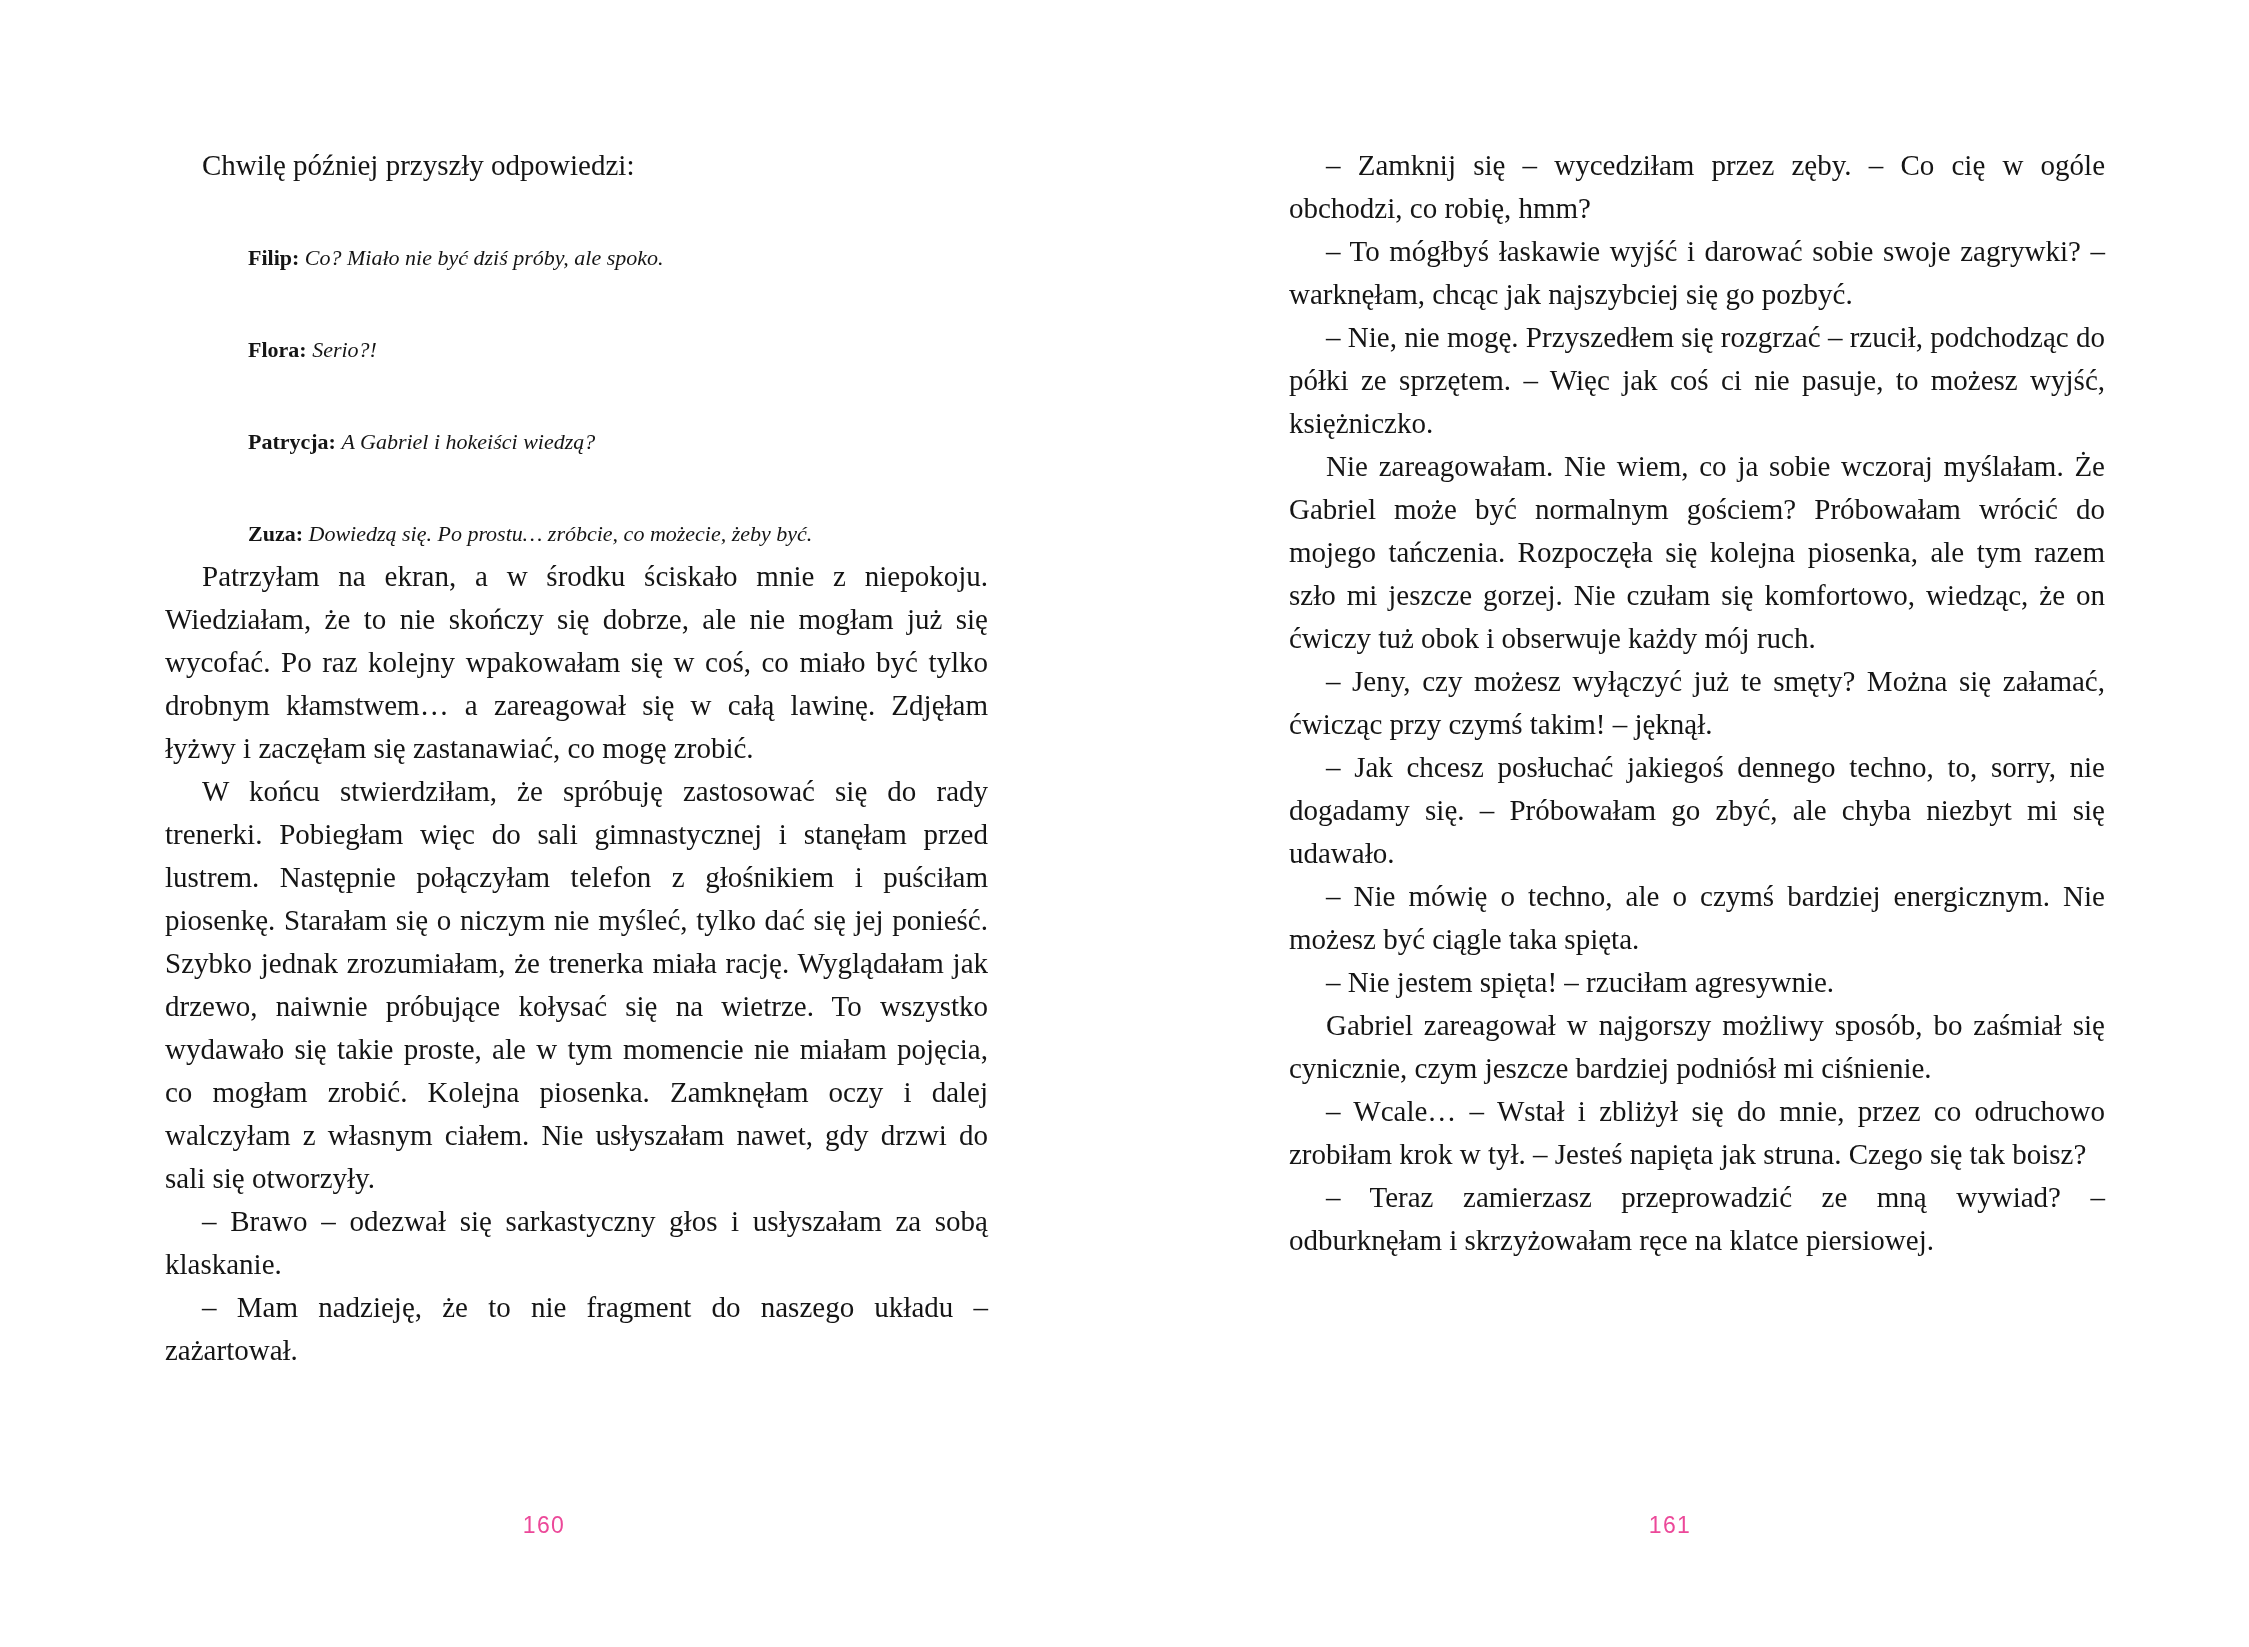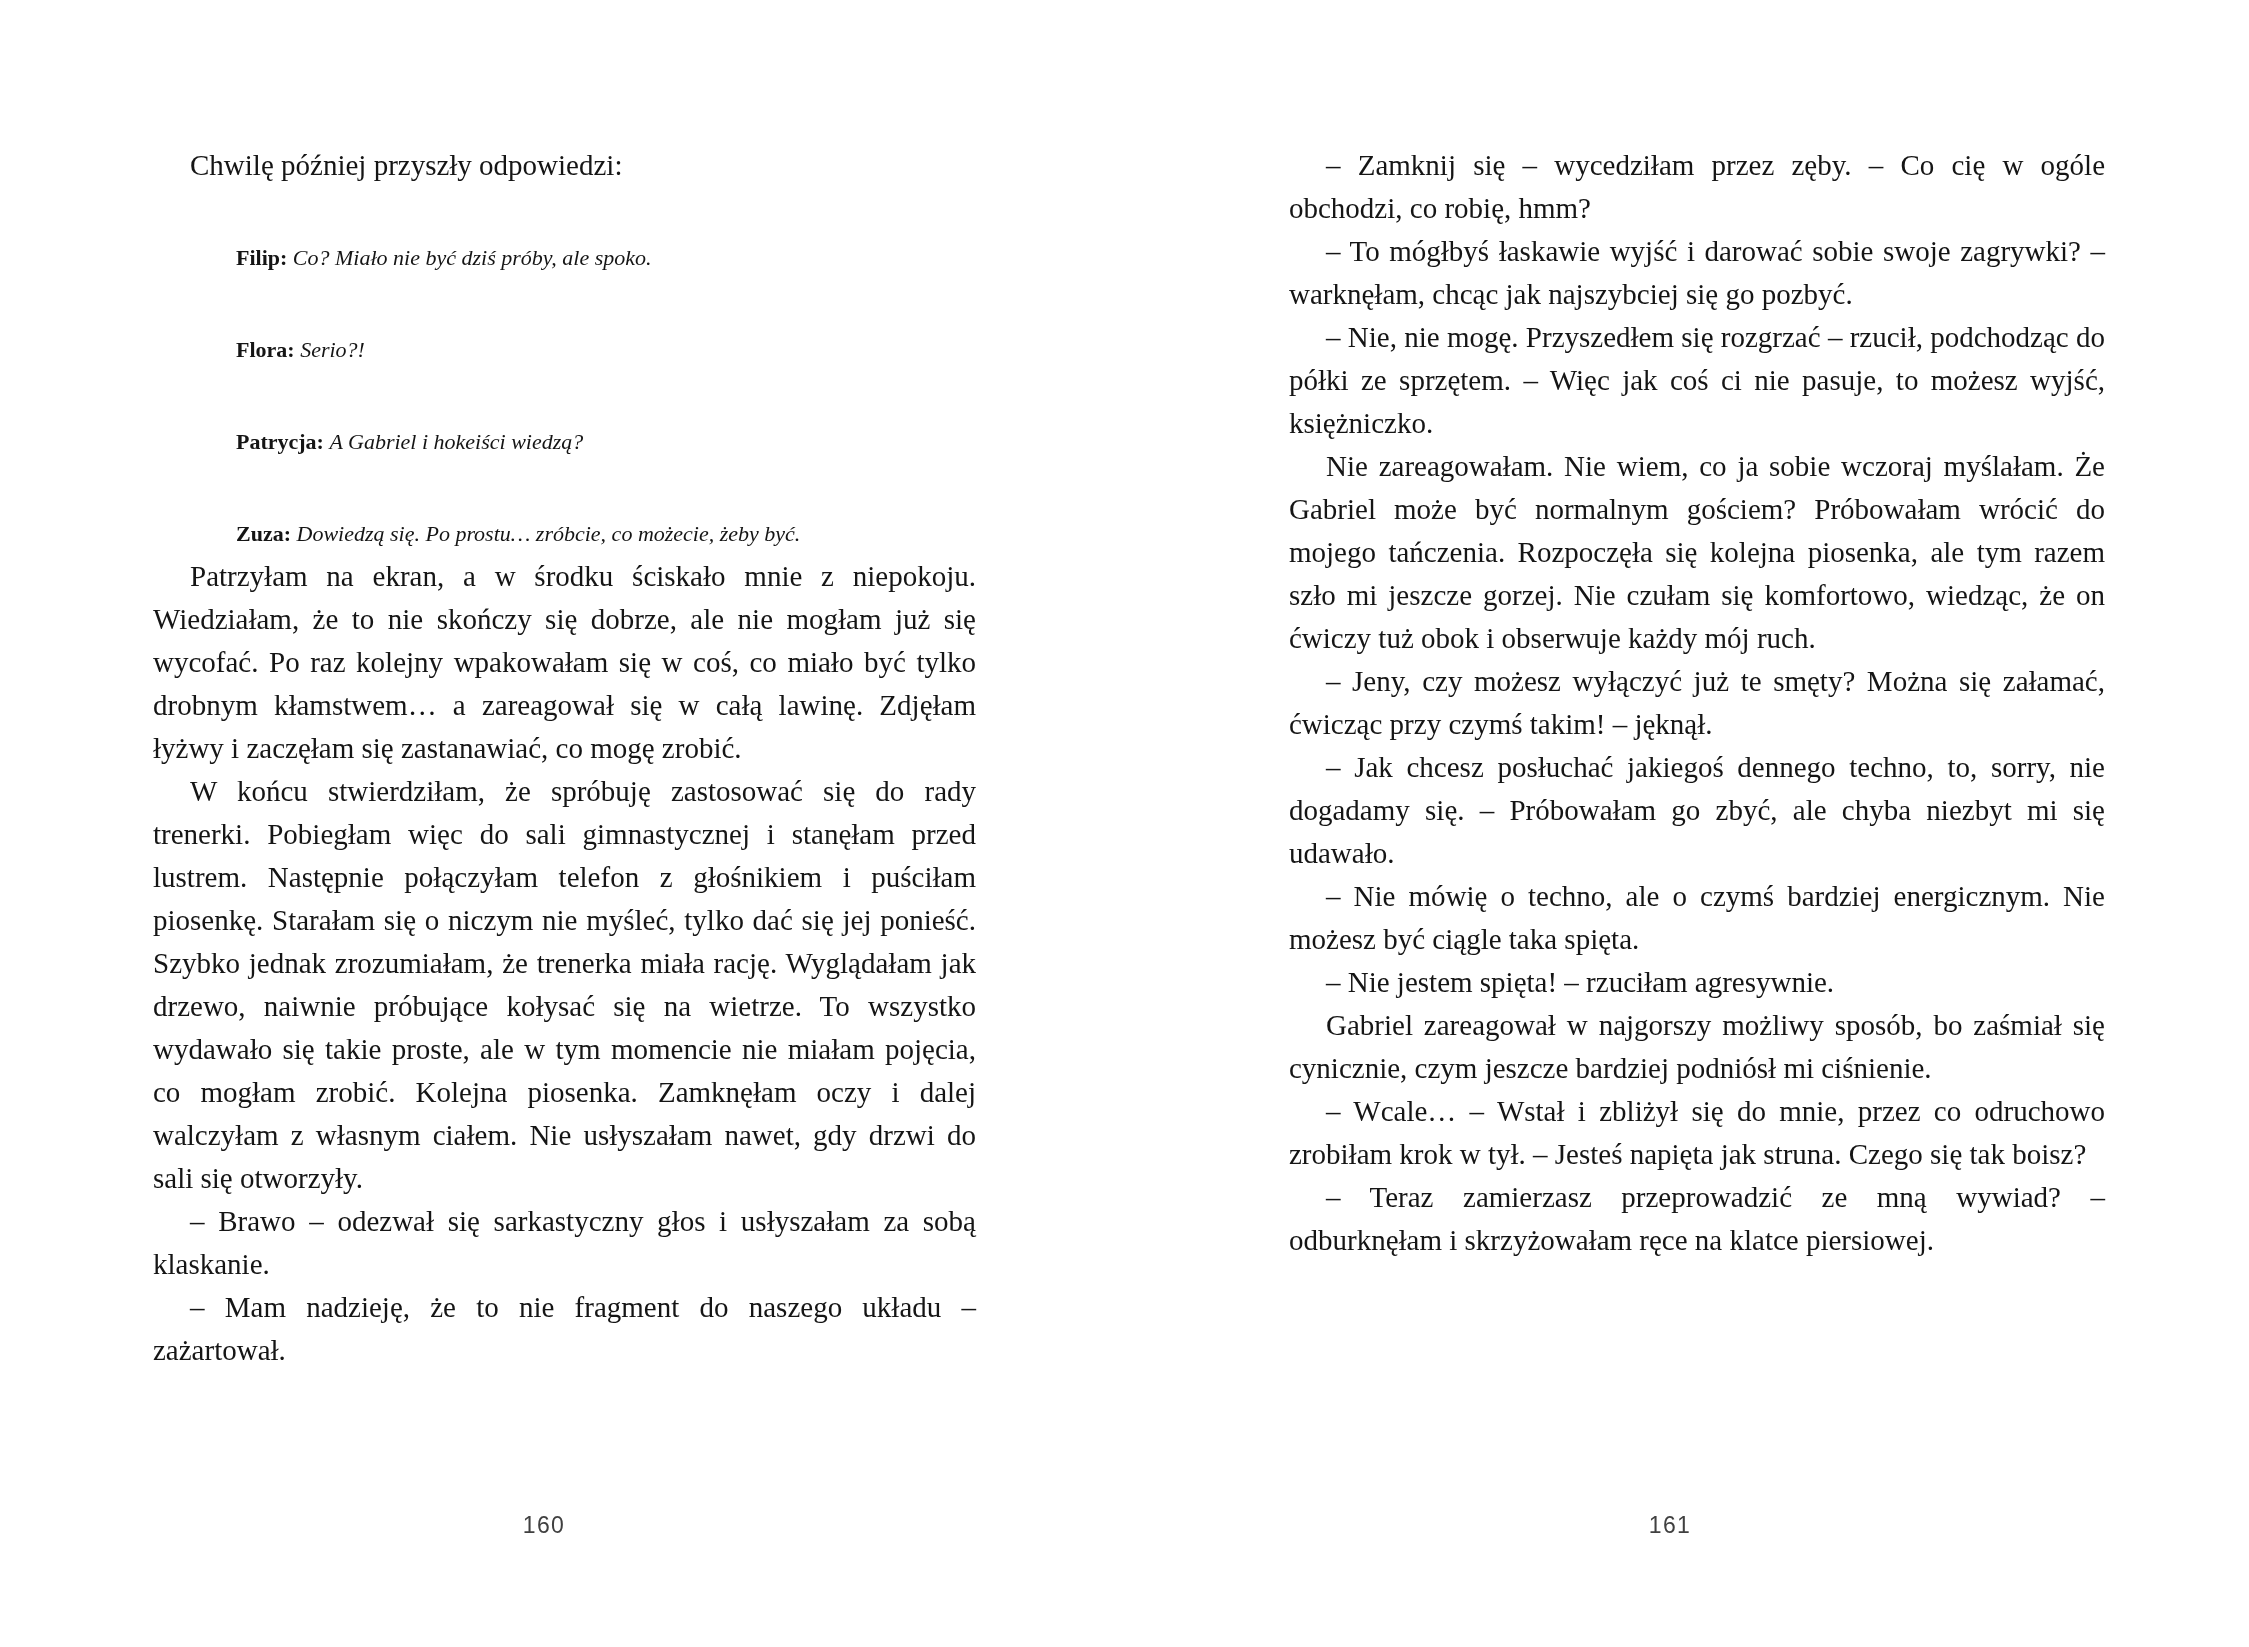--- a/index.html
+++ b/index.html
@@ -12,21 +12,21 @@
     width: 2250px;
     height: 1647px;
     font-family: "Liberation Serif", serif;
     color: #151515;
     overflow: hidden;
   }
   .text-col {
     position: absolute;
     top: 144px;
   }
-  .col-left  { left: 153px;  width: 823px; }
+  .col-left  { left: 165px;  width: 823px; }
   .col-right { left: 1289px; width: 816px; }
 
   p.body, p.intro {
     margin: 0;
     font-size: 29px;
     line-height: 43px;
     text-align: justify;
     text-indent: 37px;
   }
   .chat-entry {
@@ -45,21 +45,21 @@
     font-style: italic;
   }
   .after-chat { margin-top: 30px; }
 
   .pagenum {
     position: absolute;
     top: 1512px;
     font-family: "Liberation Sans", sans-serif;
     font-size: 23px;
     letter-spacing: 1.4px;
-    color: #404040;
+    color: #ec4899;
     text-align: center;
   }
   .pagenum-left  { left: 153px;  width: 782px; }
   .pagenum-right { left: 1289px; width: 762px; }
 </style>
 </head>
 <body>
 
 <div class="text-col col-left">
   <p class="intro">Chwilę później przyszły odpowiedzi:</p>

